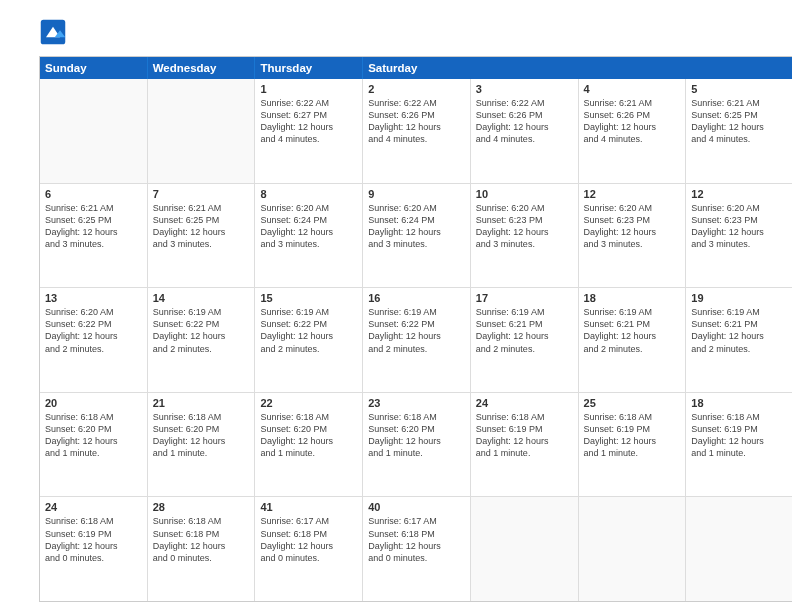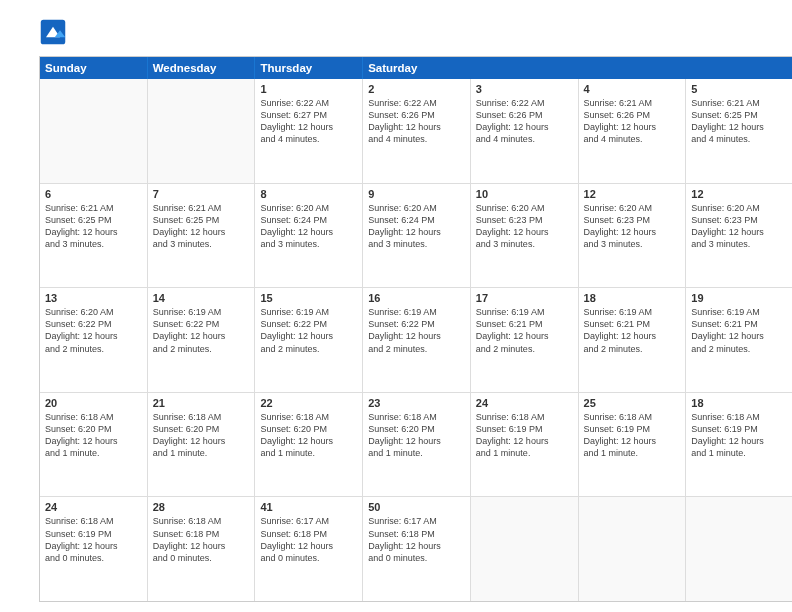--- a/index.html
+++ b/index.html
@@ -347,21 +347,21 @@
 and 0 minutes.</div>
           </div>
           <div class="cal-cell">
             <span class="day-num">41</span>
             <div class="cell-detail" style="white-space: pre-line;">Sunrise: 6:17 AM
 Sunset: 6:18 PM
 Daylight: 12 hours
 and 0 minutes.</div>
           </div>
           <div class="cal-cell">
-            <span class="day-num">50</span>
+            <span class="day-num">40</span>
             <div class="cell-detail" style="white-space: pre-line;">Sunrise: 6:17 AM
 Sunset: 6:18 PM
 Daylight: 12 hours
 and 0 minutes.</div>
           </div>
           <div class="cal-cell empty"></div>
           <div class="cal-cell empty"></div>
           <div class="cal-cell empty"></div>
         </div>
       </div>

